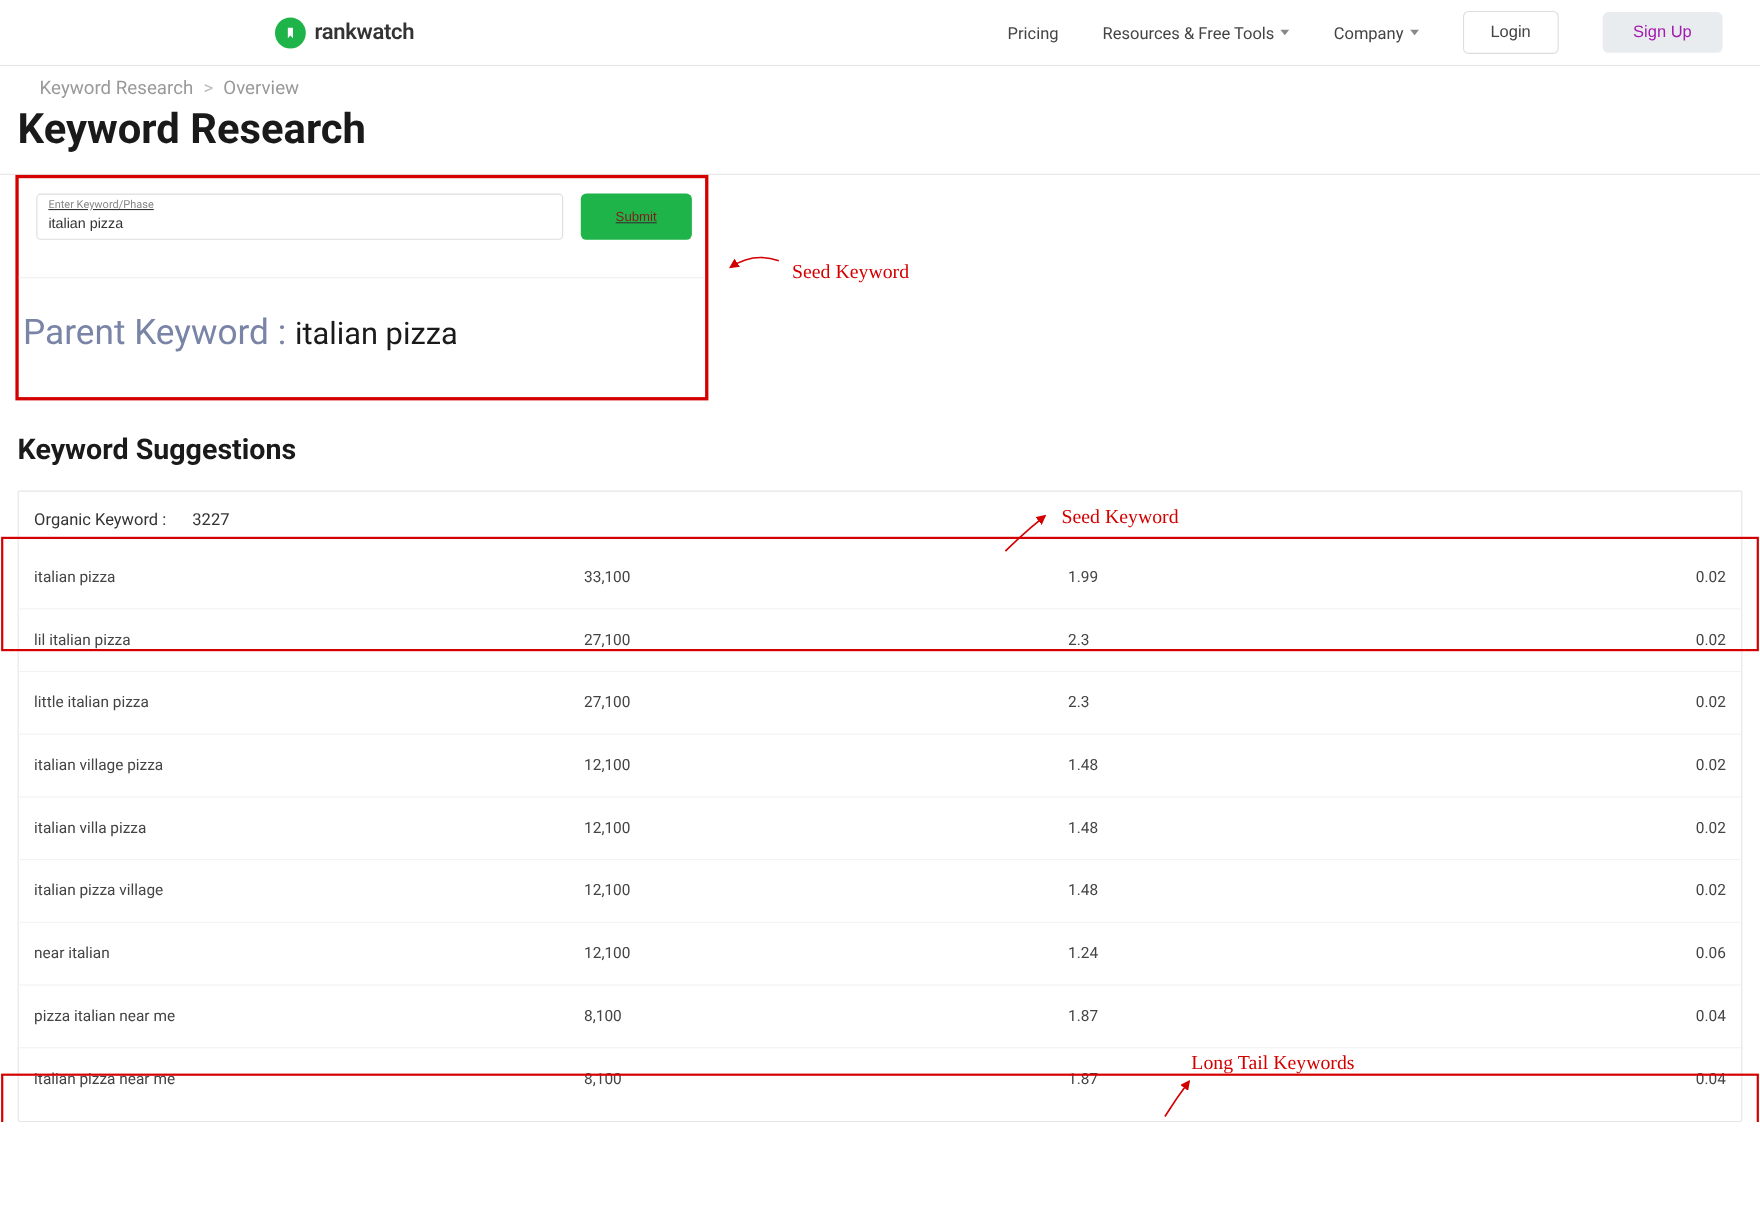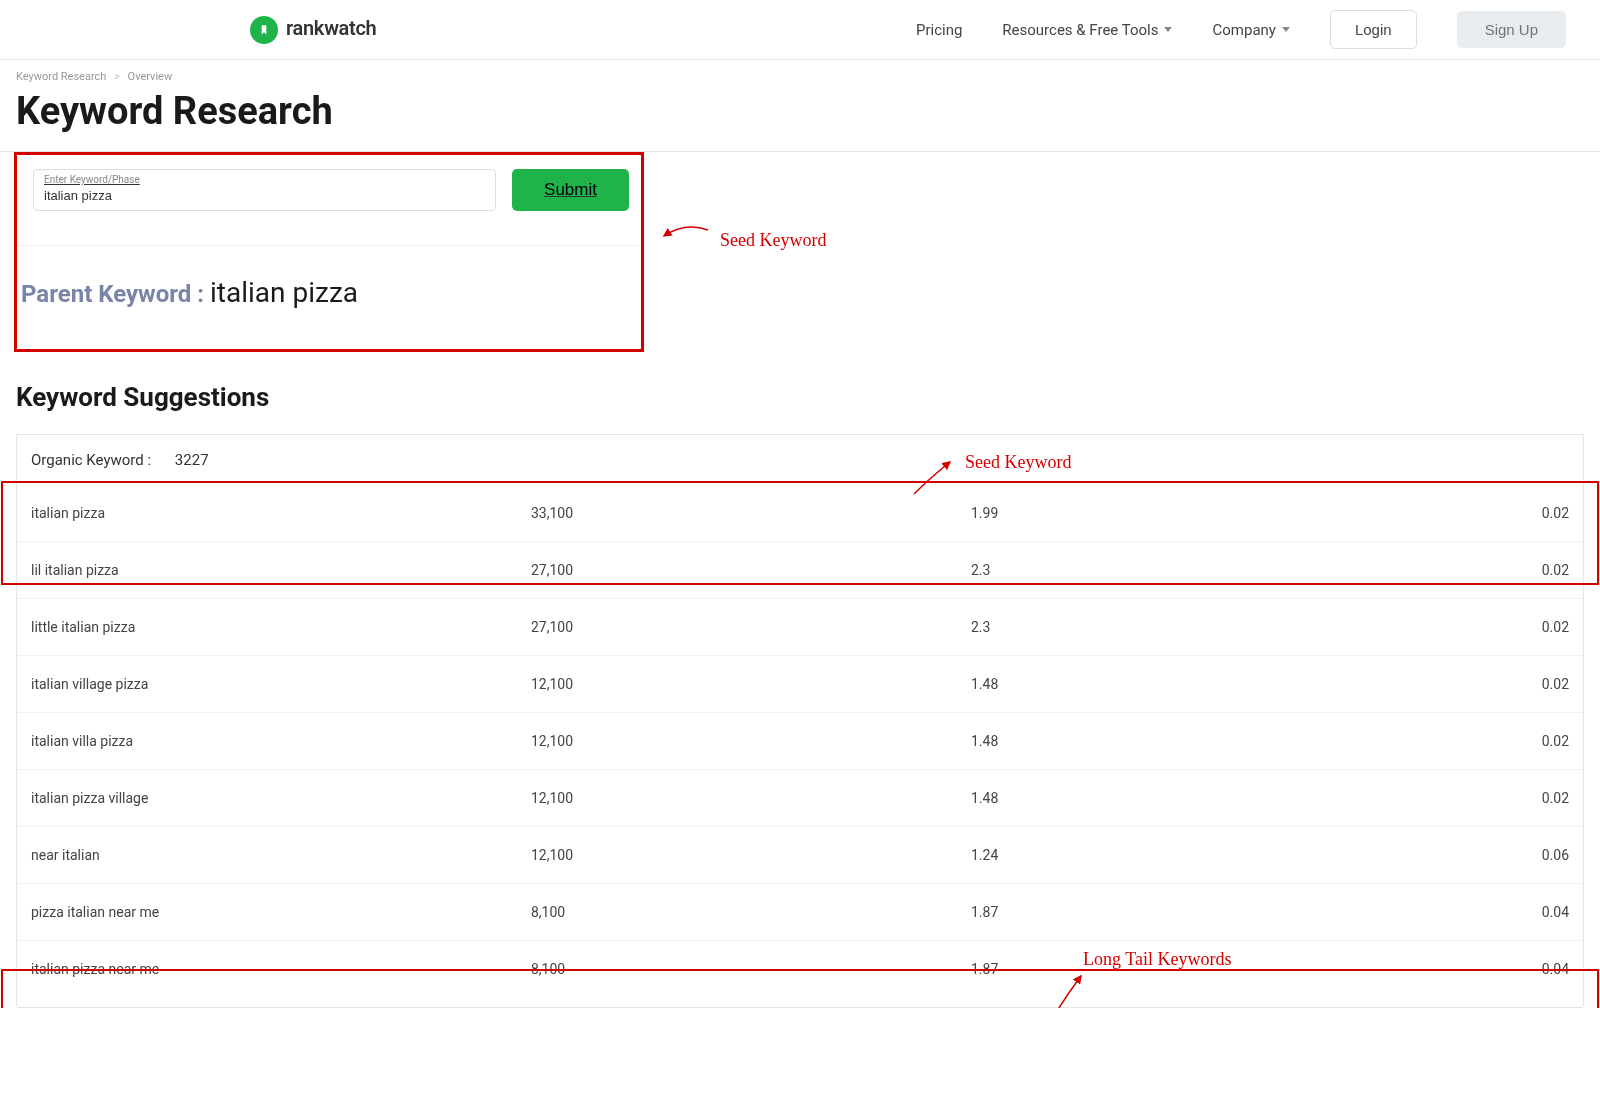--- a/index.html
+++ b/index.html
@@ -78,30 +78,31 @@
       font-size: 15px;
       color: #444;
       background: #fff;
       cursor: pointer;
     }
     .btn-signup {
       padding: 10px 28px;
       border: none;
       border-radius: 5px;
       font-size: 15px;
-      color: #737373;
+      color: #a21caf;
       background: #e9ecef;
       cursor: pointer;
       margin-right: 14px;
     }
     
     .breadcrumb {
       padding: 10px 16px 6px 16px;
-      font-size: 11px;
+      font-size: 17px;
       color: #999;
+      margin-left: 20px;
     }
     .breadcrumb .sep {
       margin: 0 5px;
       color: #bbb;
     }
     
     .page-title {
       padding: 0 16px 18px 16px;
       font-size: 38px;
       font-weight: 700;
@@ -142,37 +143,37 @@
     .input-field {
       border: none;
       outline: none;
       font-size: 13px;
       color: #333;
       width: 100%;
       padding-top: 0px;
     }
     .btn-submit {
       background: #1fb449;
-      color: #000000;
+      color: #7f1d1d;
       border: none;
       border-radius: 5px;
       padding: 0 32px;
-      font-size: 17px;
+      font-size: 12px;
       cursor: pointer;
       font-weight: 500;
     }
     .parent-keyword-row {
       border-top: 1px solid #eee;
       margin-top: 24px;
       padding: 30px 4px 0 4px;
     }
     .parent-label {
-      font-size: 24px;
+      font-size: 32px;
       color: #7984a6;
-      font-weight: 700;
+      font-weight: 400;
     }
     .parent-value {
       font-size: 28px;
       color: #1a1a1a;
       font-weight: 400;
     }
     
     .annotation {
       position: absolute;
       color: #d40000;

